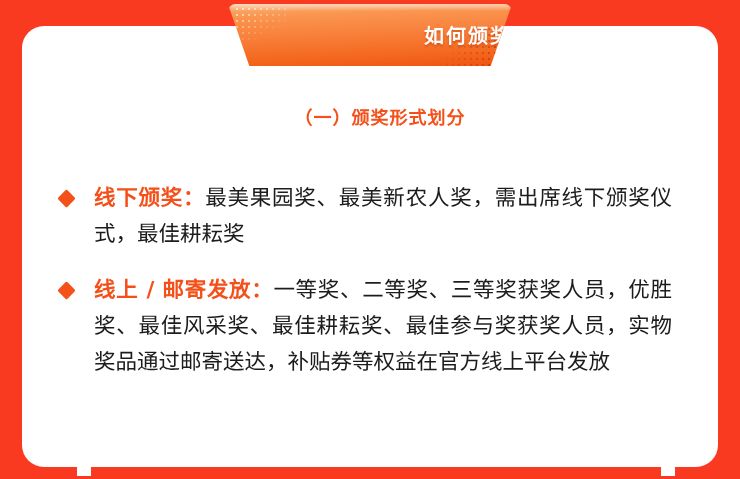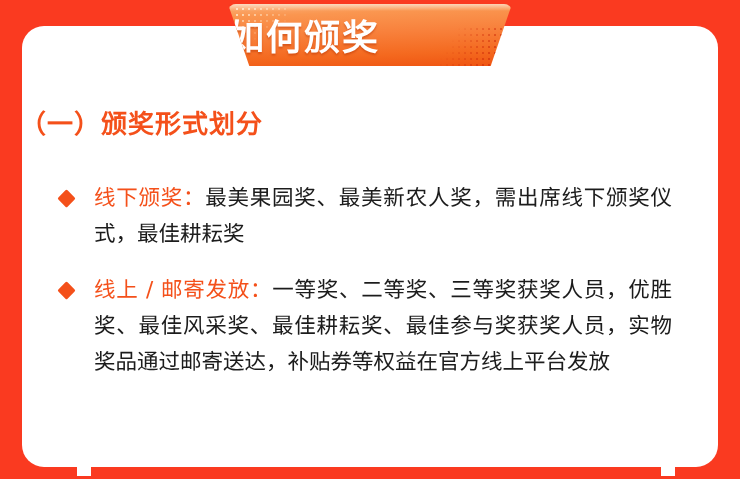--- a/index.html
+++ b/index.html
@@ -100,37 +100,38 @@
     -webkit-mask-image: linear-gradient(300deg, #000 12%, transparent 78%);
     mask-image: linear-gradient(300deg, #000 12%, transparent 78%);
   }
 
   .banner-title {
     position: absolute;
     left: 0;
     right: 0;
     top: 50%;
     transform: translateY(-52%);
-    text-align: left;
+    text-align: right;
     color: #ffffff;
-    font-size: 36px;
+    font-size: 20px;
     font-weight: bold;
     letter-spacing: 2px;
     text-shadow: 0 2px 2px rgba(181, 50, 5, .45);
     font-family: "DejaVu Sans", "Liberation Sans", sans-serif;
   }
 
   
   .section-title {
     position: absolute;
     left: 0;
     right: 0;
     top: 103px;
+    text-align: center;
     color: #f4501a;
-    font-size: 26px;
+    font-size: 18px;
     font-weight: bold;
     letter-spacing: 1px;
     font-family: "DejaVu Sans", "Liberation Sans", sans-serif;
     padding-left: 20px;
   }
 
   .bullets {
     position: absolute;
     left: 56px;
     top: 180px;
@@ -155,21 +156,21 @@
     top: 12px;
     width: 13px;
     height: 13px;
     background: #f4501a;
     transform: rotate(45deg);
     border-radius: 1.5px;
   }
 
   .bullet .label {
     color: #f4501a;
-    font-weight: normal;
+    font-weight: bold;
   }
   .bullet .body {
     color: #1c1c1c;
   }
 </style>
 </head>
 <body>
 
 <div class="poster">
 

